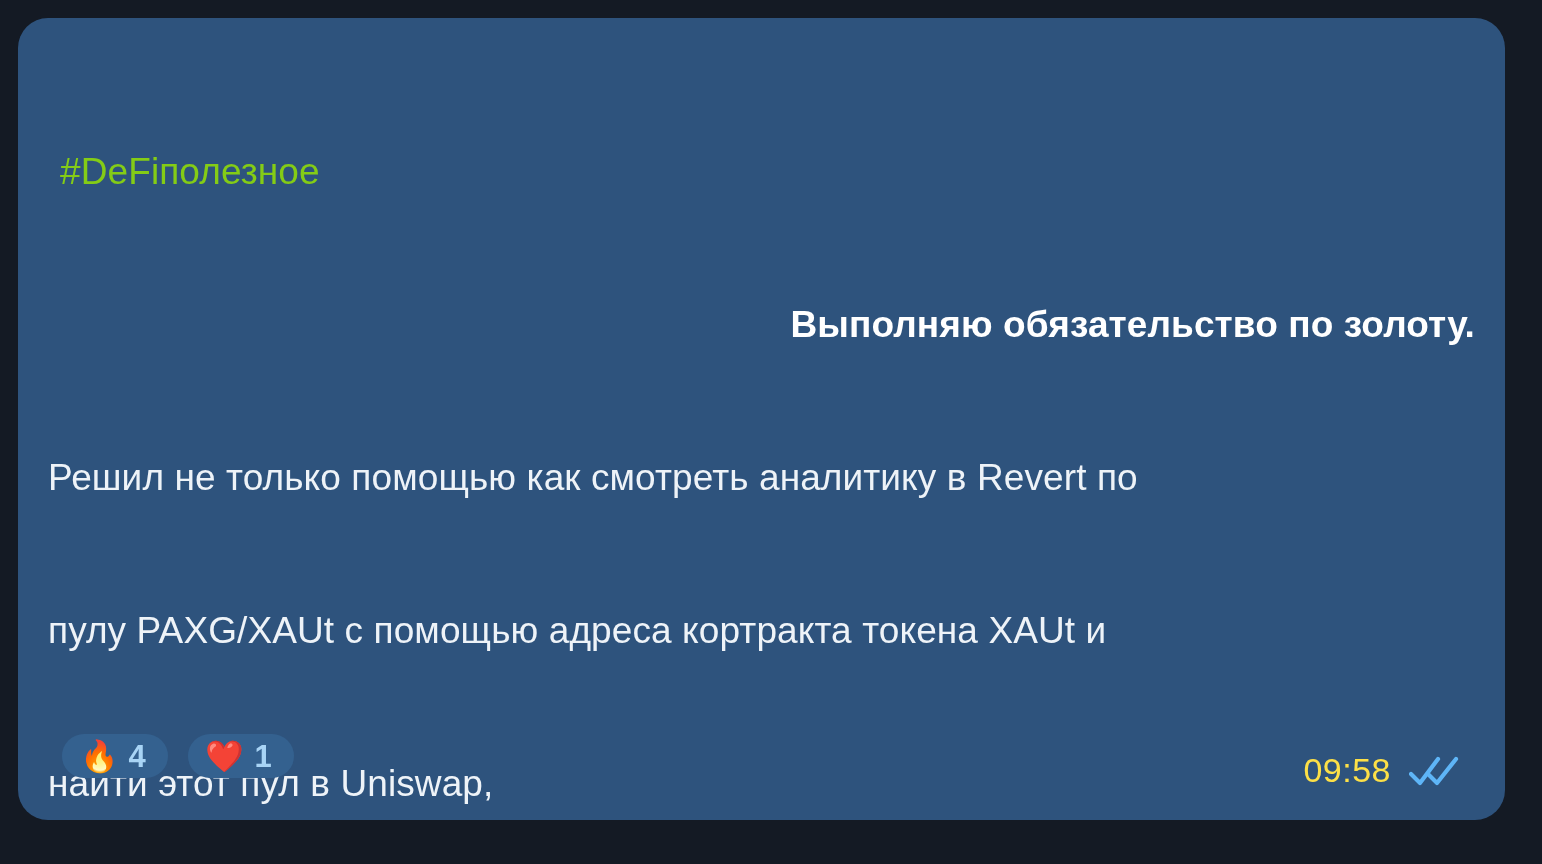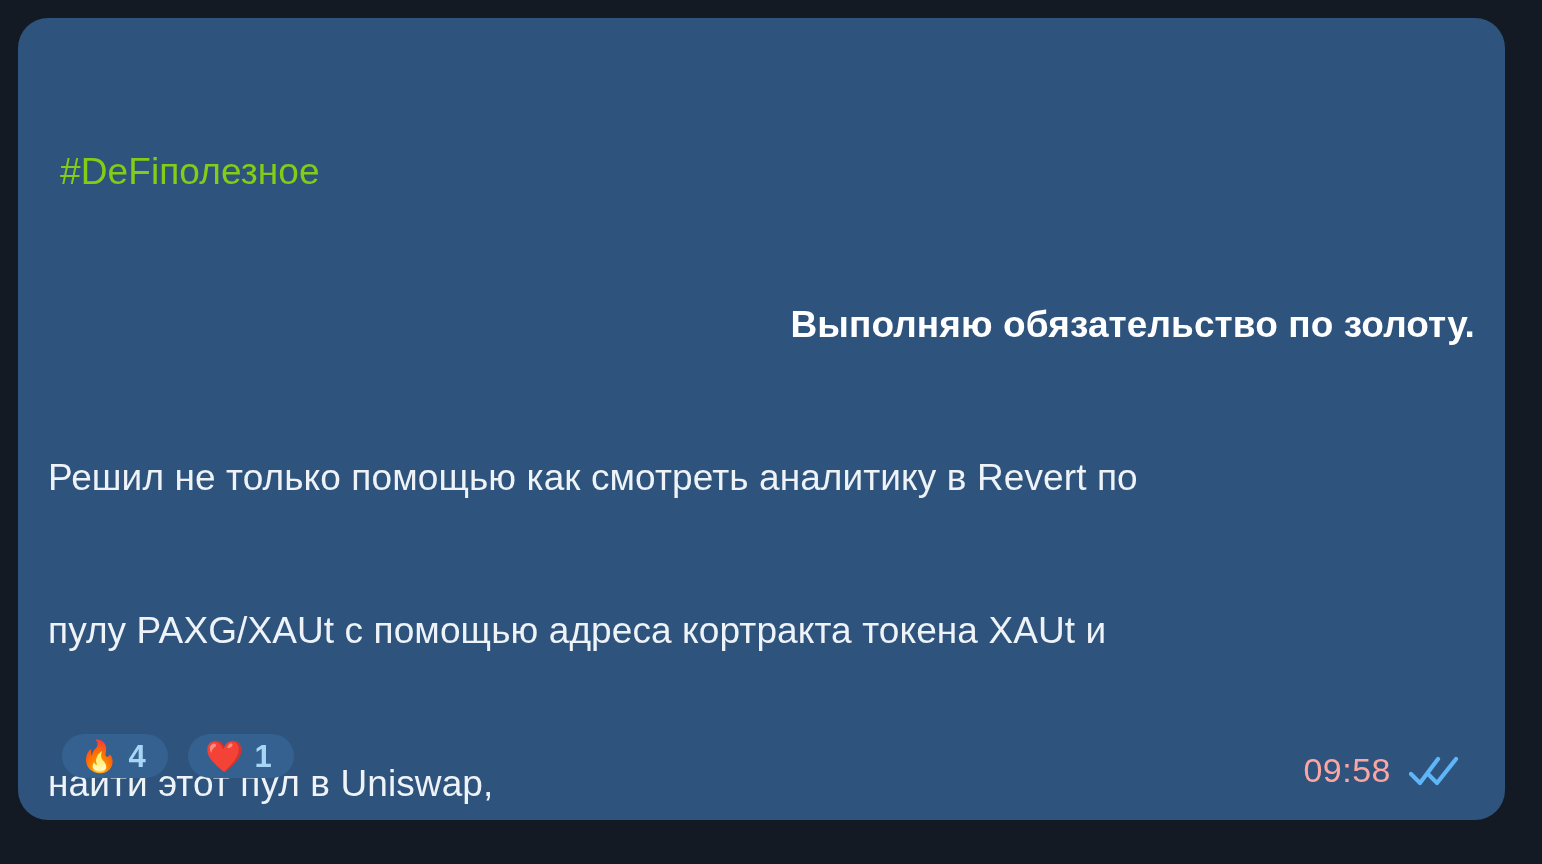--- a/index.html
+++ b/index.html
@@ -100,21 +100,21 @@
     position: absolute;
     right: 46px;
     bottom: 30px;
     display: flex;
     align-items: center;
     gap: 18px;
   }
 
   #time {
     font-size: 34px;
-    color: #fca5a5;
+    color: #fde047;
     letter-spacing: 0.5px;
   }
 
   #ticks {
     display: block;
     width: 50px;
     height: 34px;
   }
 </style>
 </head>

